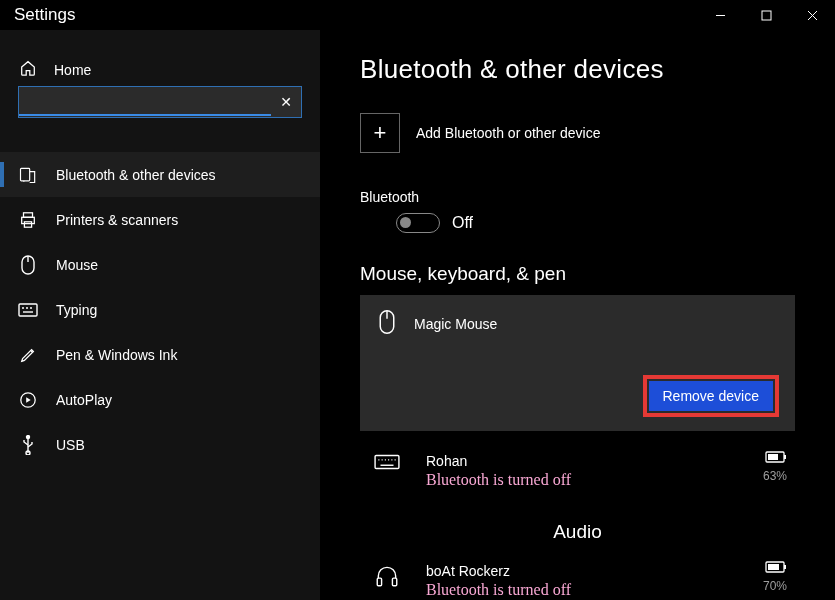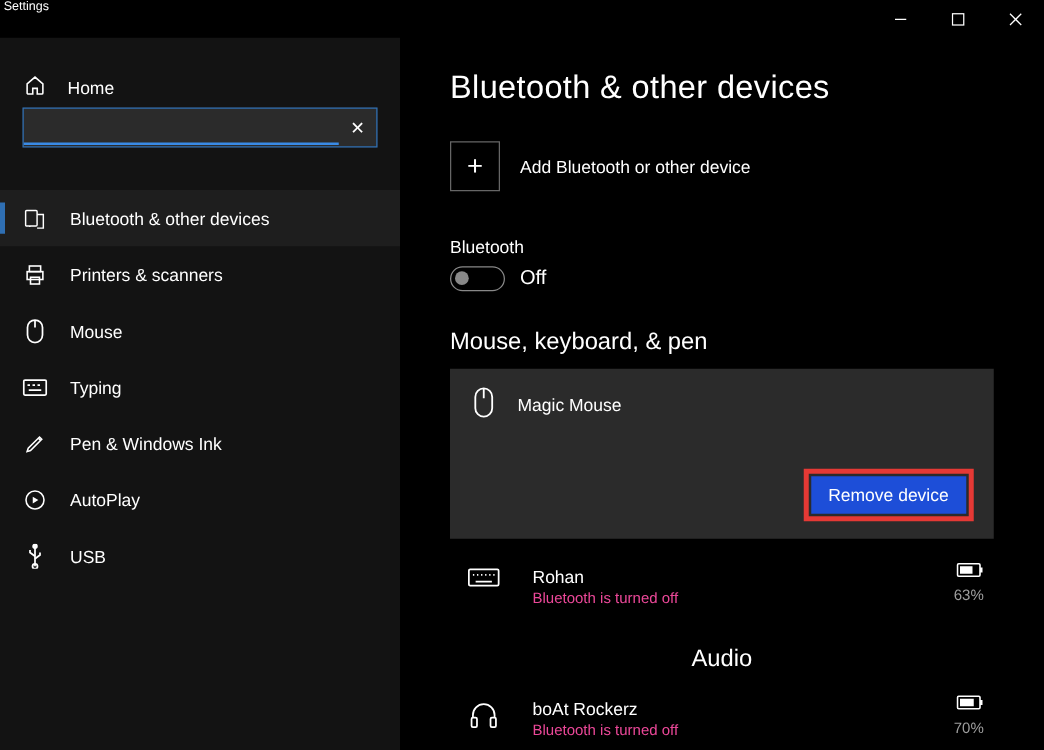--- a/index.html
+++ b/index.html
@@ -1,18 +1,18 @@
 <!DOCTYPE html>
 <html><head>
 <meta charset="utf-8">
 <style>
 * { margin: 0; padding: 0; box-sizing: border-box; font-family: "Segoe UI", Arial, sans-serif; }
 body { width: 835px; height: 600px; background: #000; color: #fff; overflow: hidden; }
 .window { width: 100%; height: 100%; display: flex; flex-direction: column; }
-.titlebar { height: 30px; display: flex; align-items: flex-start; justify-content: space-between; padding: 0 0 0 3px; font-size: 10px; }
+.titlebar { height: 30px; display: flex; align-items: center; justify-content: space-between; padding: 0 0 0 14px; font-size: 17px; }
 .titlebar .title { color: #fff; }
 .win-controls { display: flex; }
 .win-btn { width: 46px; height: 30px; display: flex; align-items: center; justify-content: center; color: #fff; }
 .body { flex: 1; display: flex; overflow: hidden; }
 .sidebar { width: 320px; background: #131313; display: flex; flex-direction: column; padding-top: 8px; }
 .home-row { display: flex; align-items: flex-end; height: 40px; padding: 0 18px; font-size: 14px; gap: 16px; }
 .search-wrap { padding: 8px 18px 14px 18px; }
 .search { display: flex; align-items: center; height: 32px; background: #2b2b2b; border: 1px solid #2f6fb3; }
 .search input { flex: 1; background: transparent; border: none; outline: none; color: #fff; font-size: 13px; padding: 0 8px; border-bottom: 2px solid #3a8be6; height: 28px; }
 .search .clear { width: 30px; display:flex; align-items:center; justify-content:center; font-size:14px; color:#fff; }
@@ -21,34 +21,34 @@
 .nav-item.active::before { content:""; position:absolute; left:0; top:10px; bottom:10px; width:4px; background:#2f6fb3; }
 .nav-item.active { background: #1e1e1e; }
 .icon { width: 20px; height: 20px; display:flex; align-items:center; justify-content:center; }
 .icon svg { stroke:#fff; fill:none; stroke-width:1.4; }
 .main { flex:1; background:#000; padding: 24px 40px 0 40px; overflow-y:auto; }
 .page-title { font-size: 26px; font-weight: 350; margin-bottom: 28px; letter-spacing: .3px; }
 .add-row { display:flex; align-items:center; gap:16px; margin-bottom:36px; }
 .add-box { width:40px; height:40px; border:1px solid #666; display:flex; align-items:center; justify-content:center; font-size:22px; font-weight:300; }
 .add-label { font-size:14px; }
 .section-label { font-size:14px; margin-bottom:8px; }
-.toggle-row { display:flex; align-items:center; gap:12px; margin-bottom:30px; }
+.toggle-row { display:flex; align-items:center; gap:12px; margin-bottom:30px;margin-left:36px; }
 .toggle { width:44px; height:20px; border:1.5px solid #888; border-radius:11px; position:relative; }
 .toggle .knob { position:absolute; left:3px; top:3px; width:11px; height:11px; border-radius:50%; background:#888; }
 .group-title { font-size:19px; font-weight:400; margin-bottom:10px; }
 .device-card { background:#2b2b2b; padding:14px 16px 14px 14px; margin-bottom:12px; }
 .device-head { display:flex; align-items:center; gap:14px; }
 .device-icon { width:26px; height:30px; display:flex; align-items:flex-start; justify-content:center; }
 .device-icon svg { stroke:#fff; fill:none; stroke-width:1.3; }
 .device-name { font-size:14px; }
 .device-actions { display:flex; justify-content:flex-end; margin-top:36px; }
 .remove-btn { background:#1d4ed8; padding:7px 14px; font-size:14px; color:#fff; border:none; }
 .highlight-box { border:4px solid #e53935; padding:2px; }
 .device-row { display:flex; align-items:flex-start; gap:26px; padding:10px 14px 6px 14px; position:relative; }
-.device-sub { font-size:12px; color:#ec4899; margin-top:2px; }
+.device-sub { font-size:16px; color:#f9a8d4; margin-top:2px;font-family:Liberation Serif, serif; }
 .battery-col { position:absolute; right:8px; top:6px; text-align:right; }
 .battery-col .pct { font-size:12px; color:#9e9e9e; margin-top:2px; }
 .battery-icon svg { stroke:#fff; fill:none; stroke-width:1.3; }
 </style>
 </head>
 <body>
 
 <div class="window">
   <div class="titlebar">
     <span class="title">Settings</span>

